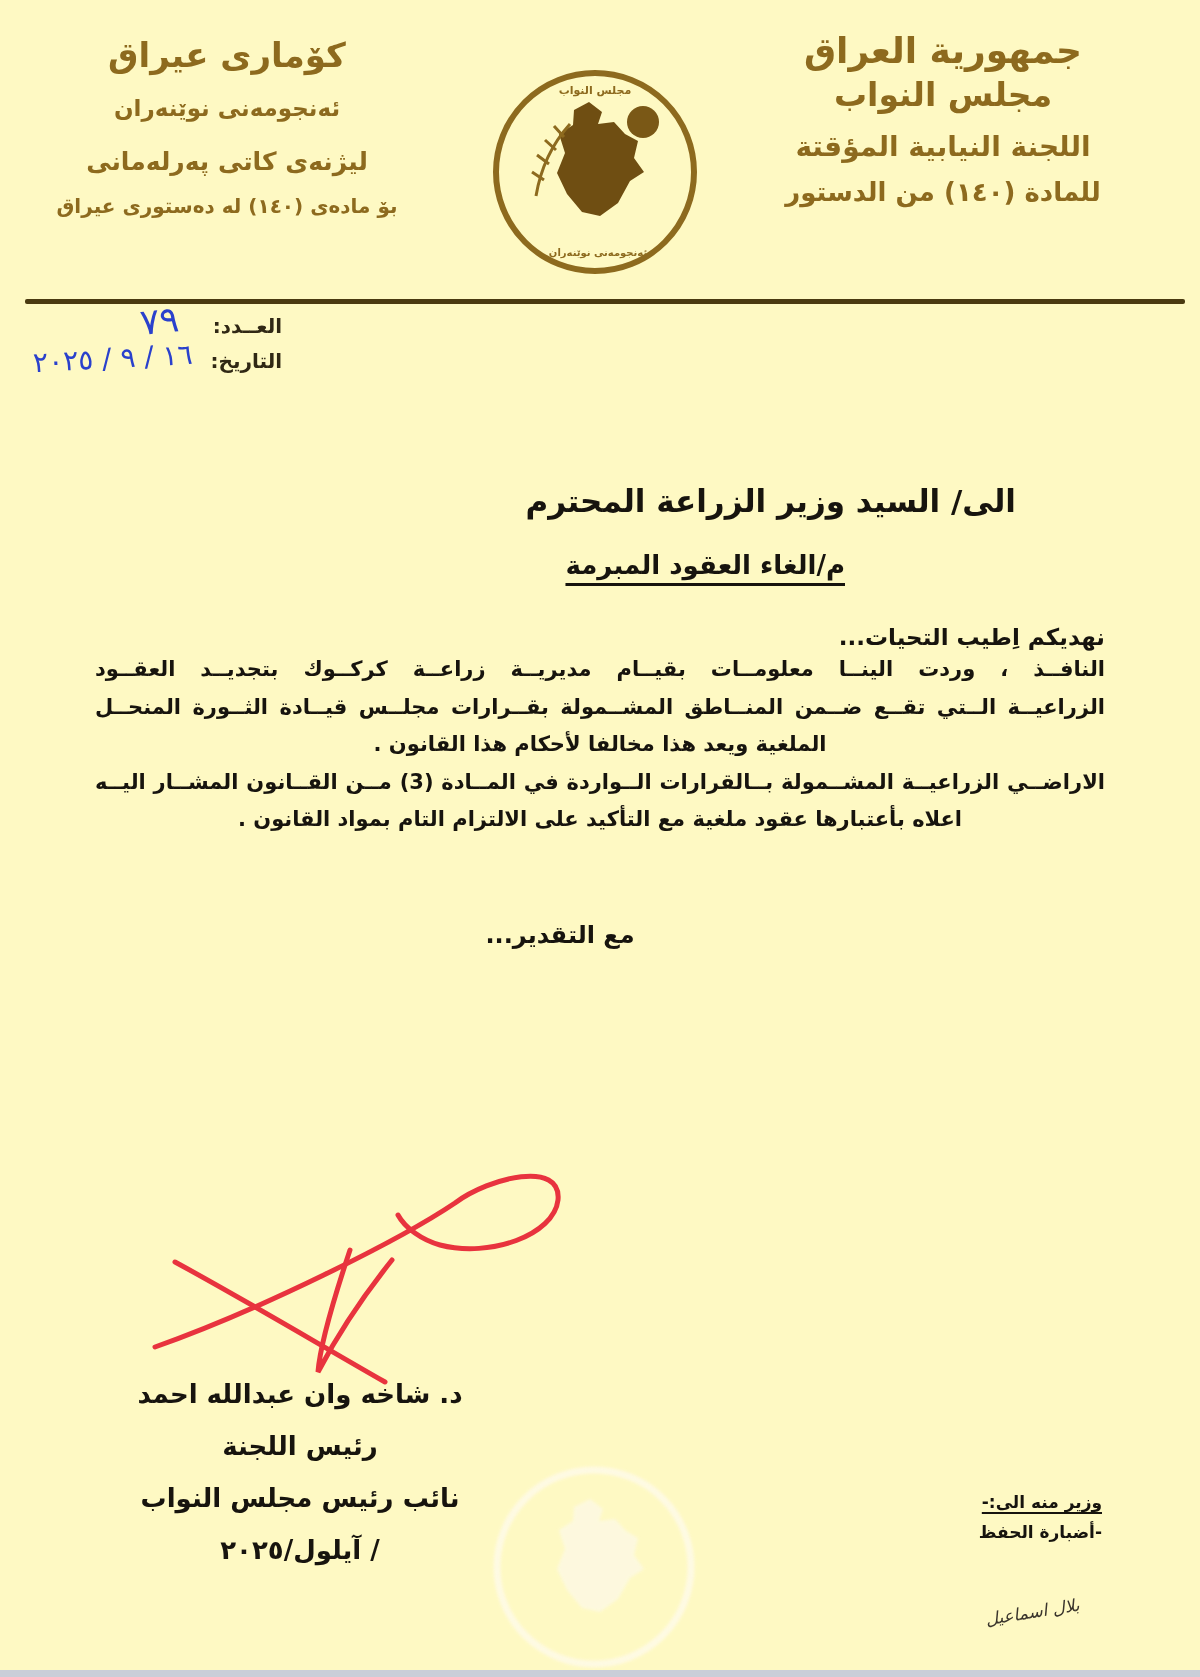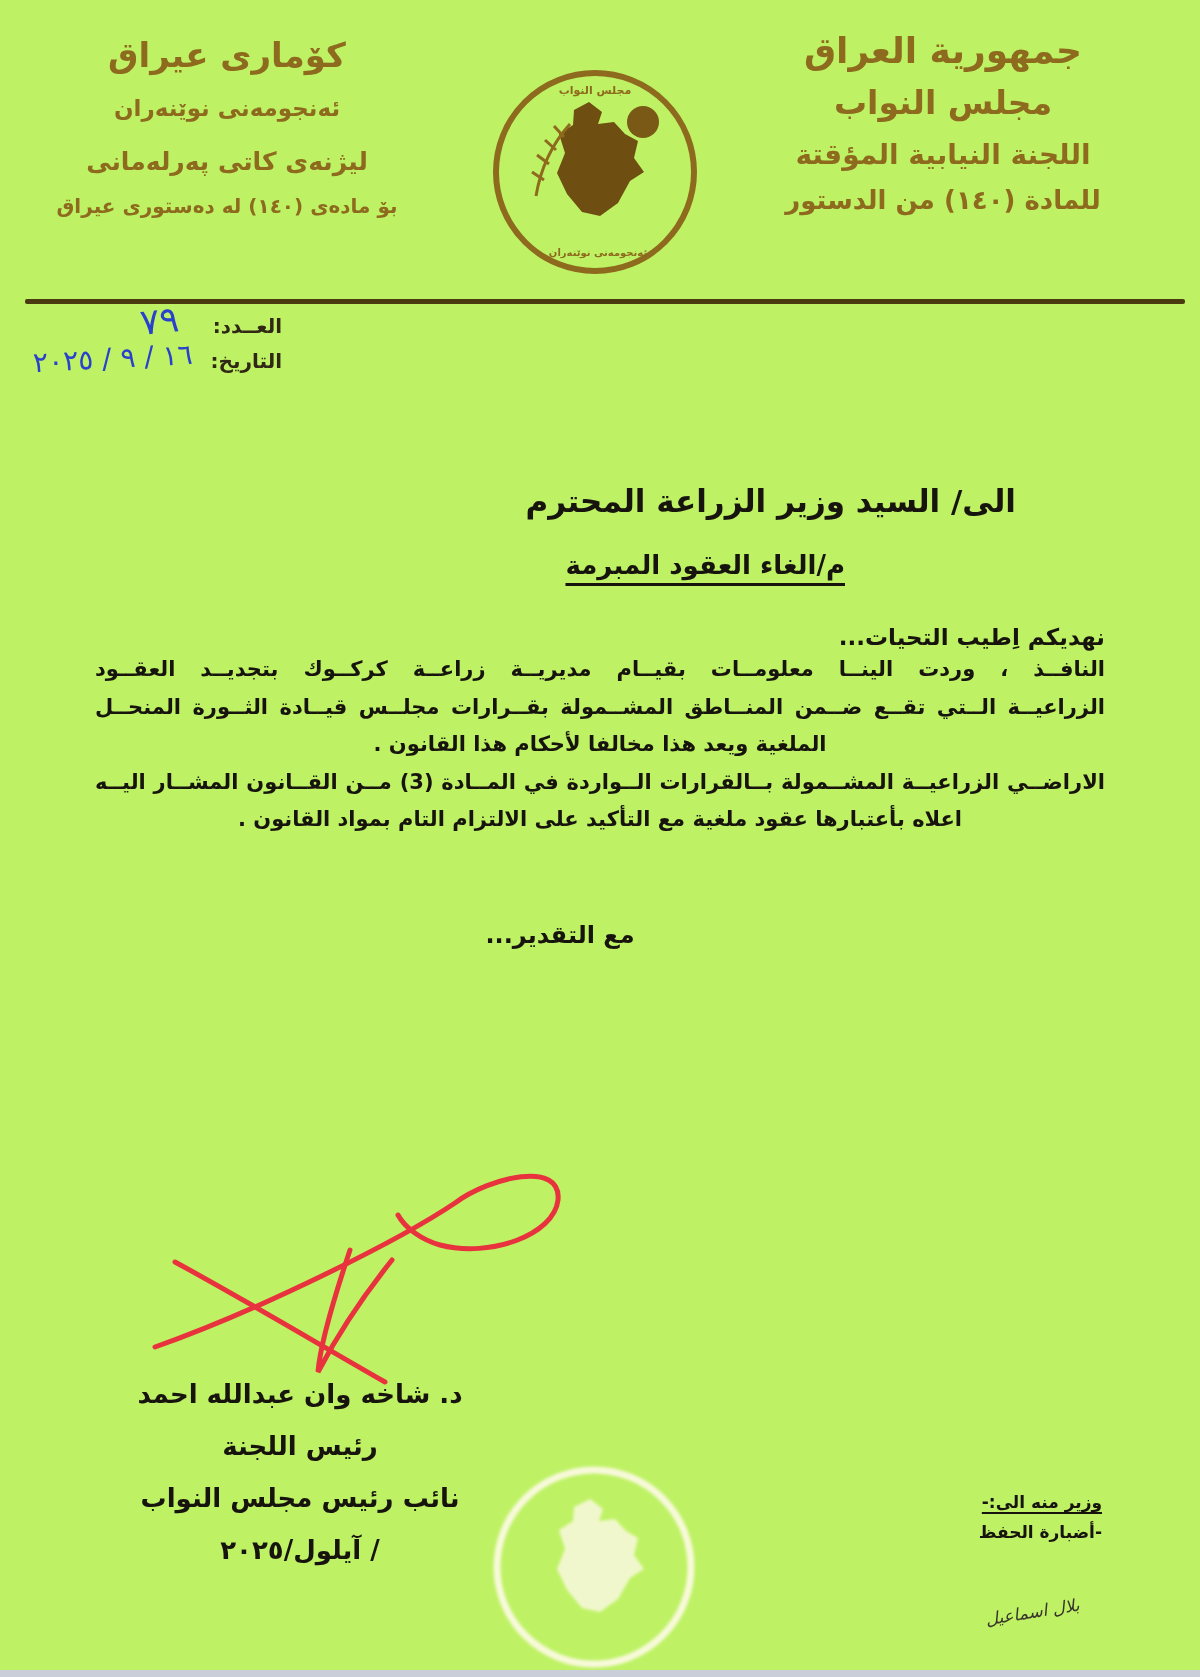--- a/index.html
+++ b/index.html
@@ -1,36 +1,36 @@
 <!DOCTYPE html>
 <html lang="ar" dir="rtl"><head>
 <meta charset="utf-8">
 <style>
   html,body{margin:0;padding:0;background:#e8e4d8;}
   .page{
     position:relative;
     width:1200px;height:1677px;
     margin:0 auto;
-    background:#bef264;
+    background:#fef9c3;
     direction:rtl;
     font-family:"DejaVu Sans",sans-serif;
     overflow:hidden;
     color:#17140e;
   }
   .abs{position:absolute;}
   .gold{color:#8d6a1e;}
   
   .hdr{text-align:center;font-weight:bold;}
   .hdr-k{top:35px;left:22px;width:410px;}
   .hdr-a{top:30px;right:52px;width:410px;}
   .hk1{font-size:34px;margin-bottom:20px;}
   .hk2{font-size:23px;margin-bottom:26px;}
   .hk3{font-size:25px;margin-bottom:18px;}
   .hk4{font-size:20px;}
-  .ha1{font-size:36px;margin-bottom:12px;}
+  .ha1{font-size:36px;margin-bottom:4px;}
   .ha2{font-size:33px;margin-bottom:16px;}
   .ha3{font-size:28px;margin-bottom:14px;}
   .ha4{font-size:26px;}
   .rule{top:299px;left:25px;width:1160px;height:5px;background:#4a3a10;border-radius:2px;}
   
   .ref-row{right:918px;white-space:nowrap;}
   .ref-label{font-size:20px;font-weight:bold;color:#302814;}
   .ref-value{
     display:inline-block;color:#2a41cc;font-weight:normal;
     margin-inline-start:34px;transform:rotate(-6deg);

